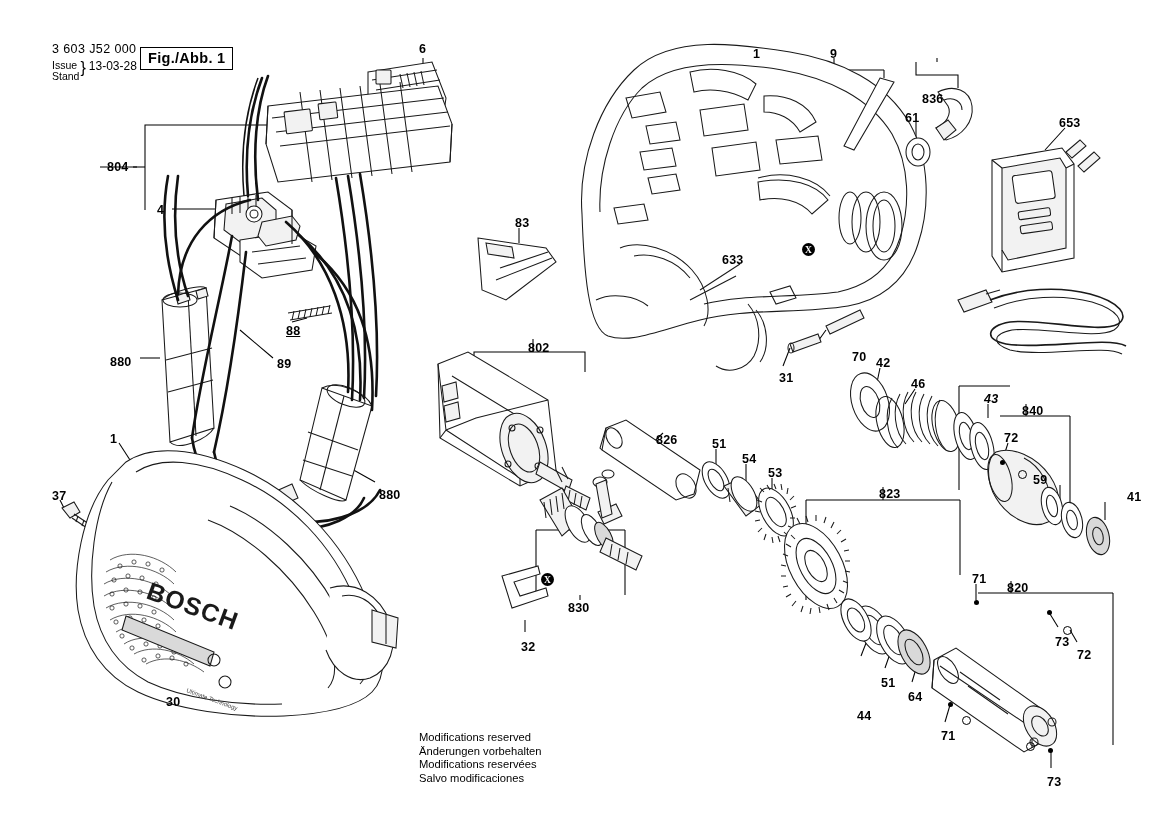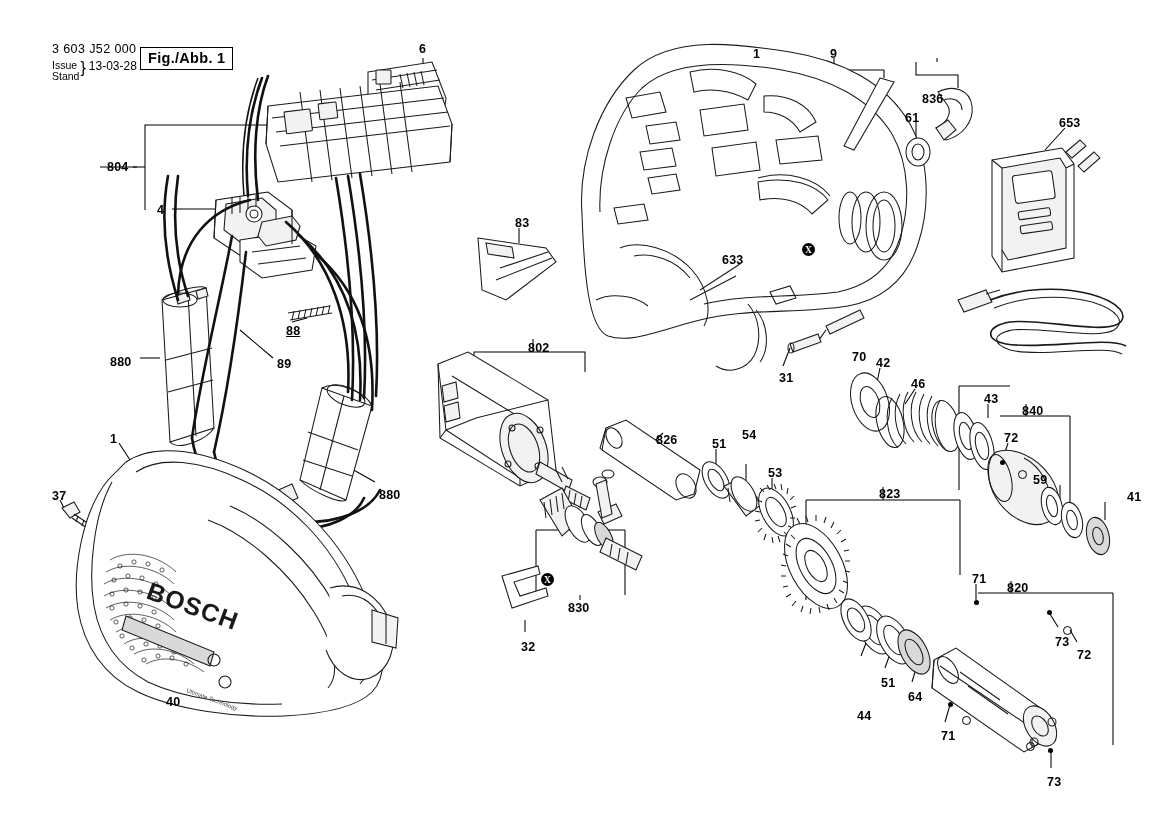--- a/index.html
+++ b/index.html
@@ -74,20 +74,26 @@
       <div class="lbls">
         <span>Issue</span>
         <span>Stand</span>
       </div>
       <span class="brace">}</span>
       <span class="date">13-03-28</span>
     </div>
   </div>
   <div class="figbox">Fig./Abb. 1</div>
 
+  <div class="notes">
+    <div>Modifications reserved</div>
+    <div>Änderungen vorbehalten</div>
+    <div>Modifications reservées</div>
+    <div>Salvo modificaciones</div>
+  </div>
 
   <svg viewBox="0 0 1169 826">
 
     <g>
 
       <path class="ln" d="M423 58 L423 72"></path>
 
       <path class="ln" d="M145 167 L145 125 L268 125"></path>
       <path class="ln" d="M137 167 L100 167" transform="translate(0,0)"></path>
       <path class="ln" d="M145 167 L145 210"></path>
@@ -599,40 +605,40 @@
       <div class="lbl" style="left: 515px; top: 216px;">83</div>
       <div class="lbl" style="left: 722px; top: 253px;">633</div>
       <div class="lbl" style="left: 286px; top: 324px; text-decoration: underline;">88</div>
       <div class="lbl" style="left: 812px; top: 350px; margin-left: 40px;">70</div>
       <div class="lbl" style="left: 528px; top: 341px;">802</div>
       <div class="lbl" style="left: 110px; top: 355px;">880</div>
       <div class="lbl" style="left: 277px; top: 357px;">89</div>
       <div class="lbl" style="left: 876px; top: 356px;">42</div>
       <div class="lbl" style="left: 911px; top: 377px;">46</div>
       <div class="lbl" style="left: 779px; top: 371px;">31</div>
-      <div class="lbl" style="left: 984px; top: 392px;">43</div>
+      <div class="lbl" style="left: 984px; top: 392px; font-style: italic;">43</div>
       <div class="lbl" style="left: 1022px; top: 404px;">840</div>
       <div class="lbl" style="left: 1004px; top: 431px;">72</div>
       <div class="lbl" style="left: 656px; top: 421px; margin-top: 12px;">826</div>
       <div class="lbl" style="left: 110px; top: 432px;">1</div>
       <div class="lbl" style="left: 712px; top: 437px;">51</div>
-      <div class="lbl" style="left: 742px; top: 428px; text-align: right;">54</div>
+      <div class="lbl" style="left: 742px; top: 452px; text-align: right;">54</div>
       <div class="lbl" style="left: 1033px; top: 473px;">59</div>
       <div class="lbl" style="left: 768px; top: 466px;">53</div>
       <div class="lbl" style="left: 1101px; top: 490px; margin-left: 26px;">41</div>
       <div class="lbl" style="left: 52px; top: 489px;">37</div>
       <div class="lbl" style="left: 379px; top: 488px;">880</div>
       <div class="lbl" style="left: 879px; top: 487px;">823</div>
       <div class="lbl" style="left: 568px; top: 601px;">830</div>
       <div class="lbl" style="left: 972px; top: 572px;">71</div>
       <div class="lbl" style="left: 1007px; top: 581px;">820</div>
       <div class="lbl" style="left: 521px; top: 640px;">32</div>
       <div class="lbl" style="left: 1055px; top: 635px;">73</div>
       <div class="lbl" style="left: 1077px; top: 648px;">72</div>
       <div class="lbl" style="left: 857px; top: 664px; margin-top: 45px;">44</div>
       <div class="lbl" style="left: 881px; top: 676px;">51</div>
       <div class="lbl" style="left: 908px; top: 690px;">64</div>
-      <div class="lbl" style="left: 166px; top: 695px;">40</div>
+      <div class="lbl" style="left: 166px; top: 695px;">30</div>
       <div class="lbl" style="left: 941px; top: 729px;">71</div>
       <div class="lbl" style="left: 1047px; top: 775px;">73</div>
     </div>
 
 </div>
 
 </body></html>

